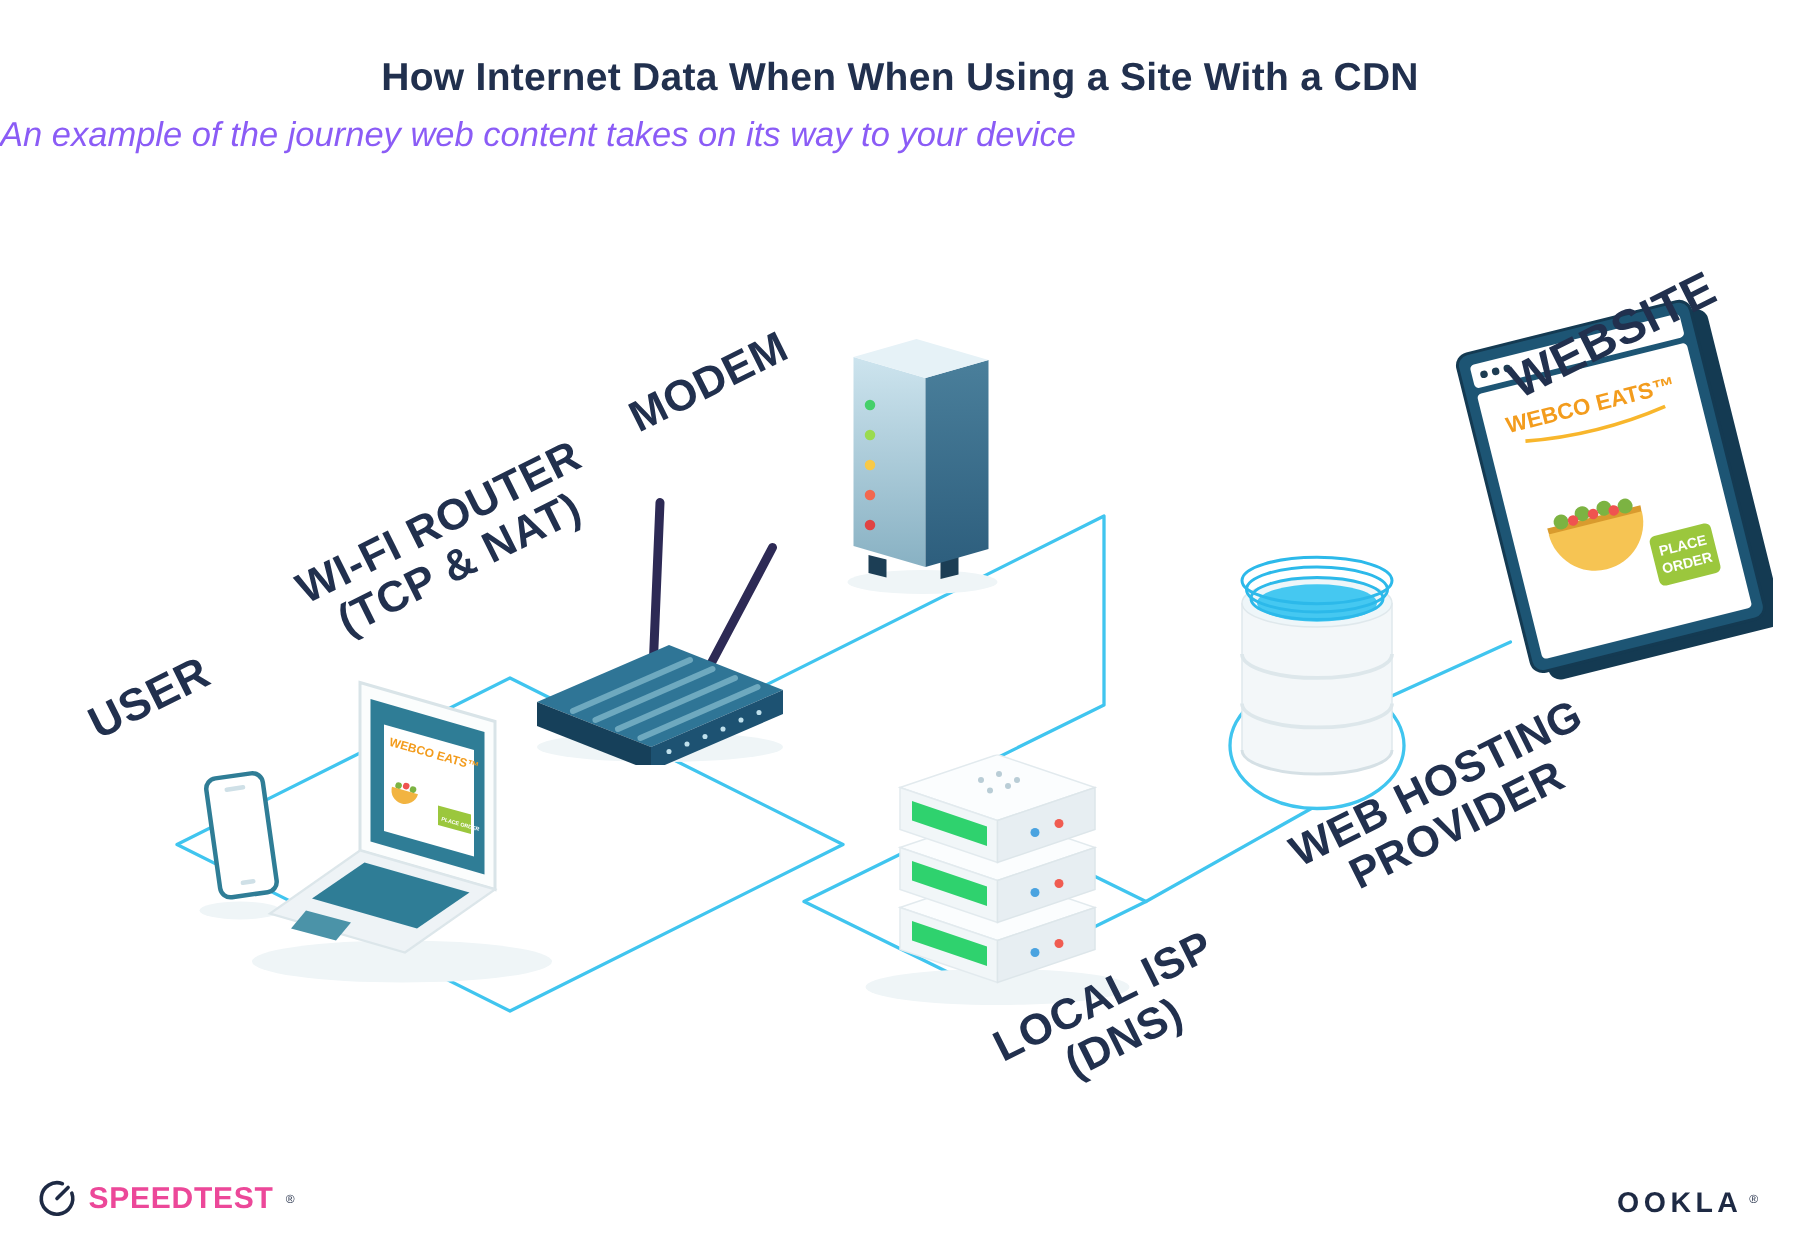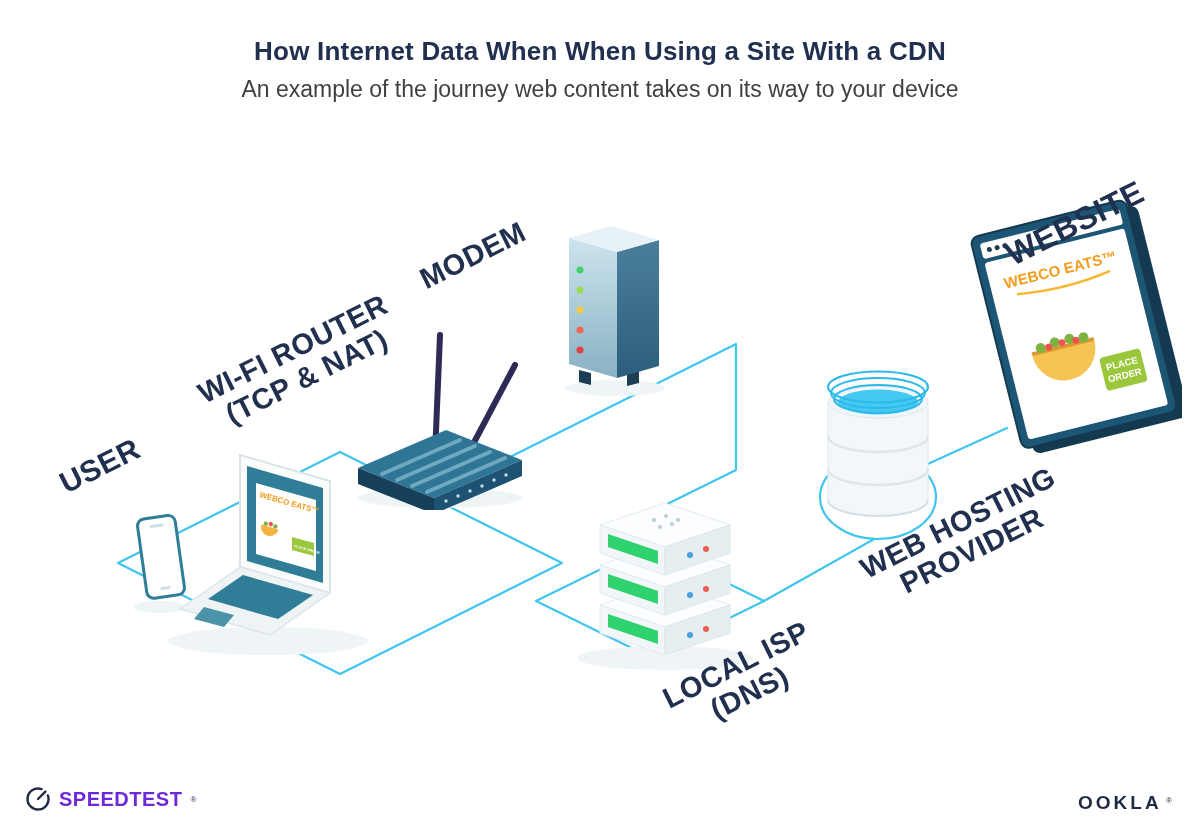--- a/index.html
+++ b/index.html
@@ -2,40 +2,40 @@
 <html><head>
 <meta charset="utf-8">
 <style>
   * { margin:0; padding:0; box-sizing:border-box; }
   html,body { background:#ffffff; }
   body { font-family:"Liberation Sans", sans-serif; }
   .canvas { position:relative; width:1200px; height:836px; background:#ffffff; overflow:hidden; }
 
   .title { position:absolute; left:0; top:36px; width:100%; text-align:center;
            font-size:26px; font-weight:700; color:#21304e; letter-spacing:.2px; }
-  .subtitle { position:absolute; left:0; top:76px; width:100%; text-align:center;
-              font-size:23px; font-weight:400; color:#404040; }
+  .subtitle { position:absolute; left:0; top:76px; width:100%; text-align:left;
+              font-size:23px; font-weight:400; color:#8b5cf6;font-style:italic; }
 
   .lines { position:absolute; left:0; top:0; z-index:1; }
   .illus { position:absolute; z-index:2; }
   svg text { font-family:"Liberation Sans", sans-serif; }
 
   .node-label { position:absolute; z-index:3; color:#21304e; font-weight:700;
                 text-align:center; line-height:1.08; letter-spacing:.5px;
                 transform:rotate(-26.5deg); }
   .label-user     { left:25px;  top:450px; width:150px; font-size:30px; }
   .label-router   { left:175px; top:332px; width:250px; font-size:29px; }
   .label-modem    { left:398px; top:240px; width:150px; font-size:29px; }
   .label-isp      { left:653px; top:648px; width:180px; font-size:29px; }
   .label-hosting  { left:840px; top:506px; width:250px; font-size:29px; }
   .label-website  { left:995px; top:206px; width:160px; font-size:32px; }
 
   .footer-speedtest { position:absolute; left:25px; top:786px; display:flex;
                       align-items:center; gap:8px; z-index:3; }
-  .speedtest-text { font-size:20px; font-weight:700; color:#6d28d9; letter-spacing:.5px; }
+  .speedtest-text { font-size:20px; font-weight:700; color:#ec4899; letter-spacing:.5px; }
   .footer-ookla { position:absolute; right:28px; top:792px; z-index:3;margin-left:32px; }
   .ookla-text { font-size:19px; font-weight:700; color:#1e2a44; letter-spacing:3px; }
   .mark { font-size:8px; color:#1e2a44; vertical-align:super; }
 </style>
 </head>
 <body>
 
 <div class="canvas">
 
   <div class="title">How Internet Data When When Using a Site With a CDN</div>

